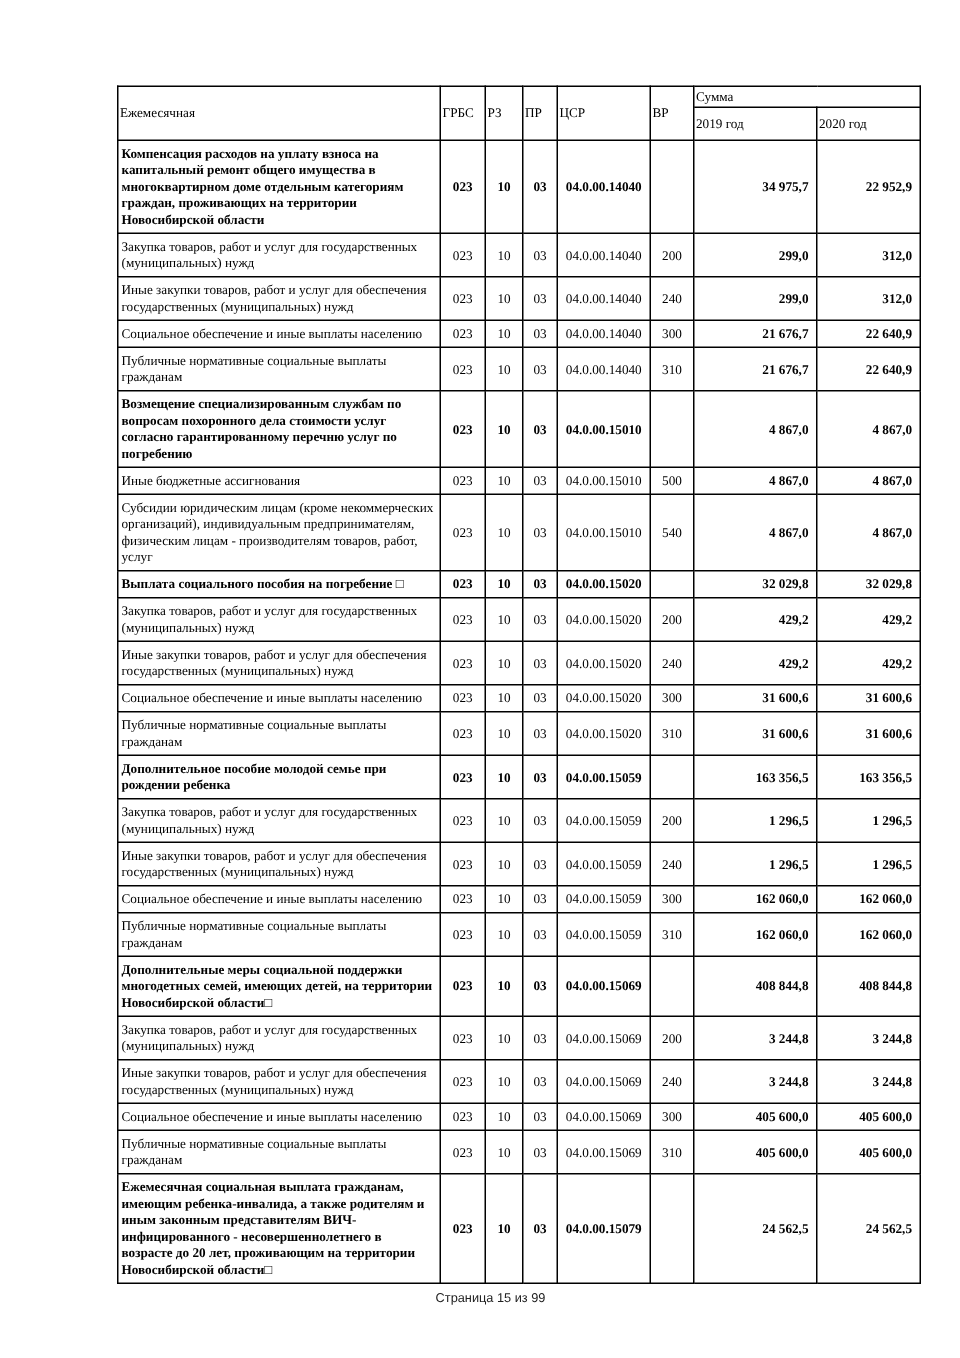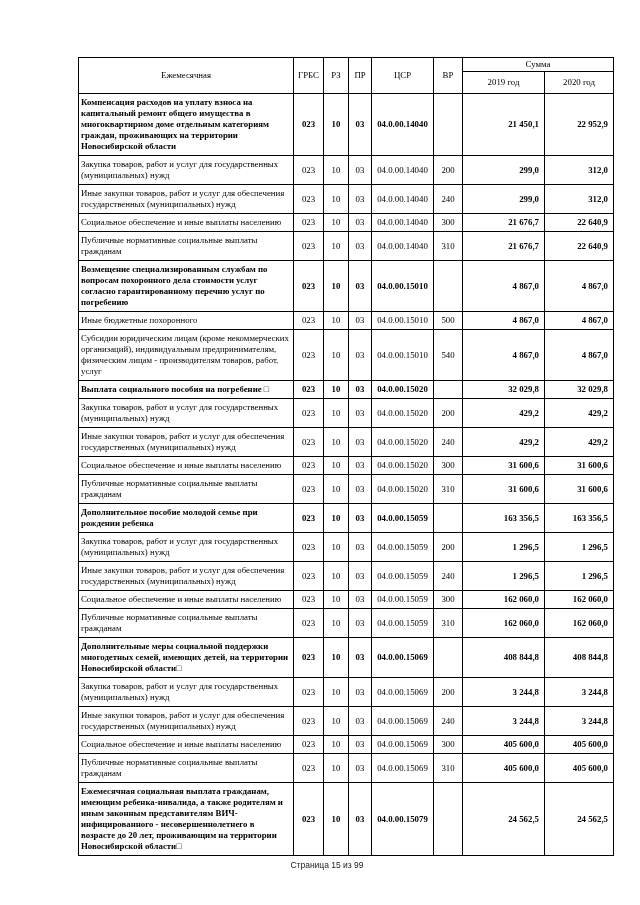--- a/index.html
+++ b/index.html
@@ -22,21 +22,21 @@
   table.budget th, table.budget td {
     border: 1px solid #000;
     font-size: 8.8px;
     line-height: 11px;
     vertical-align: middle;
     color: #000;
     overflow: hidden;
   }
   thead th {
     font-weight: normal;
-    text-align: center;
+    text-align: left;
     padding: 2px 1px;
   }
   thead th.th-sum  { padding: 1px; height: 12px; }
   thead th.th-year { padding: 5px 1px; margin-left: 16px; }
   td.c-name { text-align: left;  padding: 3px 3px 3px 2px; }
   td.c-code { text-align: center; padding: 3px 1px; }
   td.c-num  { text-align: right;  padding: 3px 5px 3px 1px; font-weight: bold; }
   tr.bold td { font-weight: bold; }
 
   .footer {
@@ -81,21 +81,21 @@
       </tr>
     </thead>
     <tbody>
         <tr class="bold">
     <td class="c-name">Компенсация расходов на уплату взноса на капитальный ремонт общего имущества в многоквартирном доме отдельным категориям граждан, проживающих на территории Новосибирской области</td>
     <td class="c-code">023</td>
     <td class="c-code">10</td>
     <td class="c-code">03</td>
     <td class="c-code">04.0.00.14040</td>
     <td class="c-code"></td>
-    <td class="c-num">21 450,1</td>
+    <td class="c-num">34 975,7</td>
     <td class="c-num">22 952,9</td>
   </tr>
         <tr>
     <td class="c-name">Закупка товаров, работ и услуг для государственных (муниципальных) нужд</td>
     <td class="c-code">023</td>
     <td class="c-code">10</td>
     <td class="c-code">03</td>
     <td class="c-code">04.0.00.14040</td>
     <td class="c-code">200</td>
     <td class="c-num">299,0</td>
@@ -135,21 +135,21 @@
     <td class="c-name">Возмещение специализированным службам по вопросам похоронного дела стоимости услуг согласно гарантированному перечню услуг по погребению</td>
     <td class="c-code">023</td>
     <td class="c-code">10</td>
     <td class="c-code">03</td>
     <td class="c-code">04.0.00.15010</td>
     <td class="c-code"></td>
     <td class="c-num">4 867,0</td>
     <td class="c-num">4 867,0</td>
   </tr>
         <tr>
-    <td class="c-name">Иные бюджетные похоронного</td>
+    <td class="c-name">Иные бюджетные ассигнования</td>
     <td class="c-code">023</td>
     <td class="c-code">10</td>
     <td class="c-code">03</td>
     <td class="c-code">04.0.00.15010</td>
     <td class="c-code">500</td>
     <td class="c-num">4 867,0</td>
     <td class="c-num">4 867,0</td>
   </tr>
         <tr>
     <td class="c-name">Субсидии юридическим лицам (кроме некоммерческих организаций), индивидуальным предпринимателям, физическим лицам - производителям товаров, работ, услуг</td>

